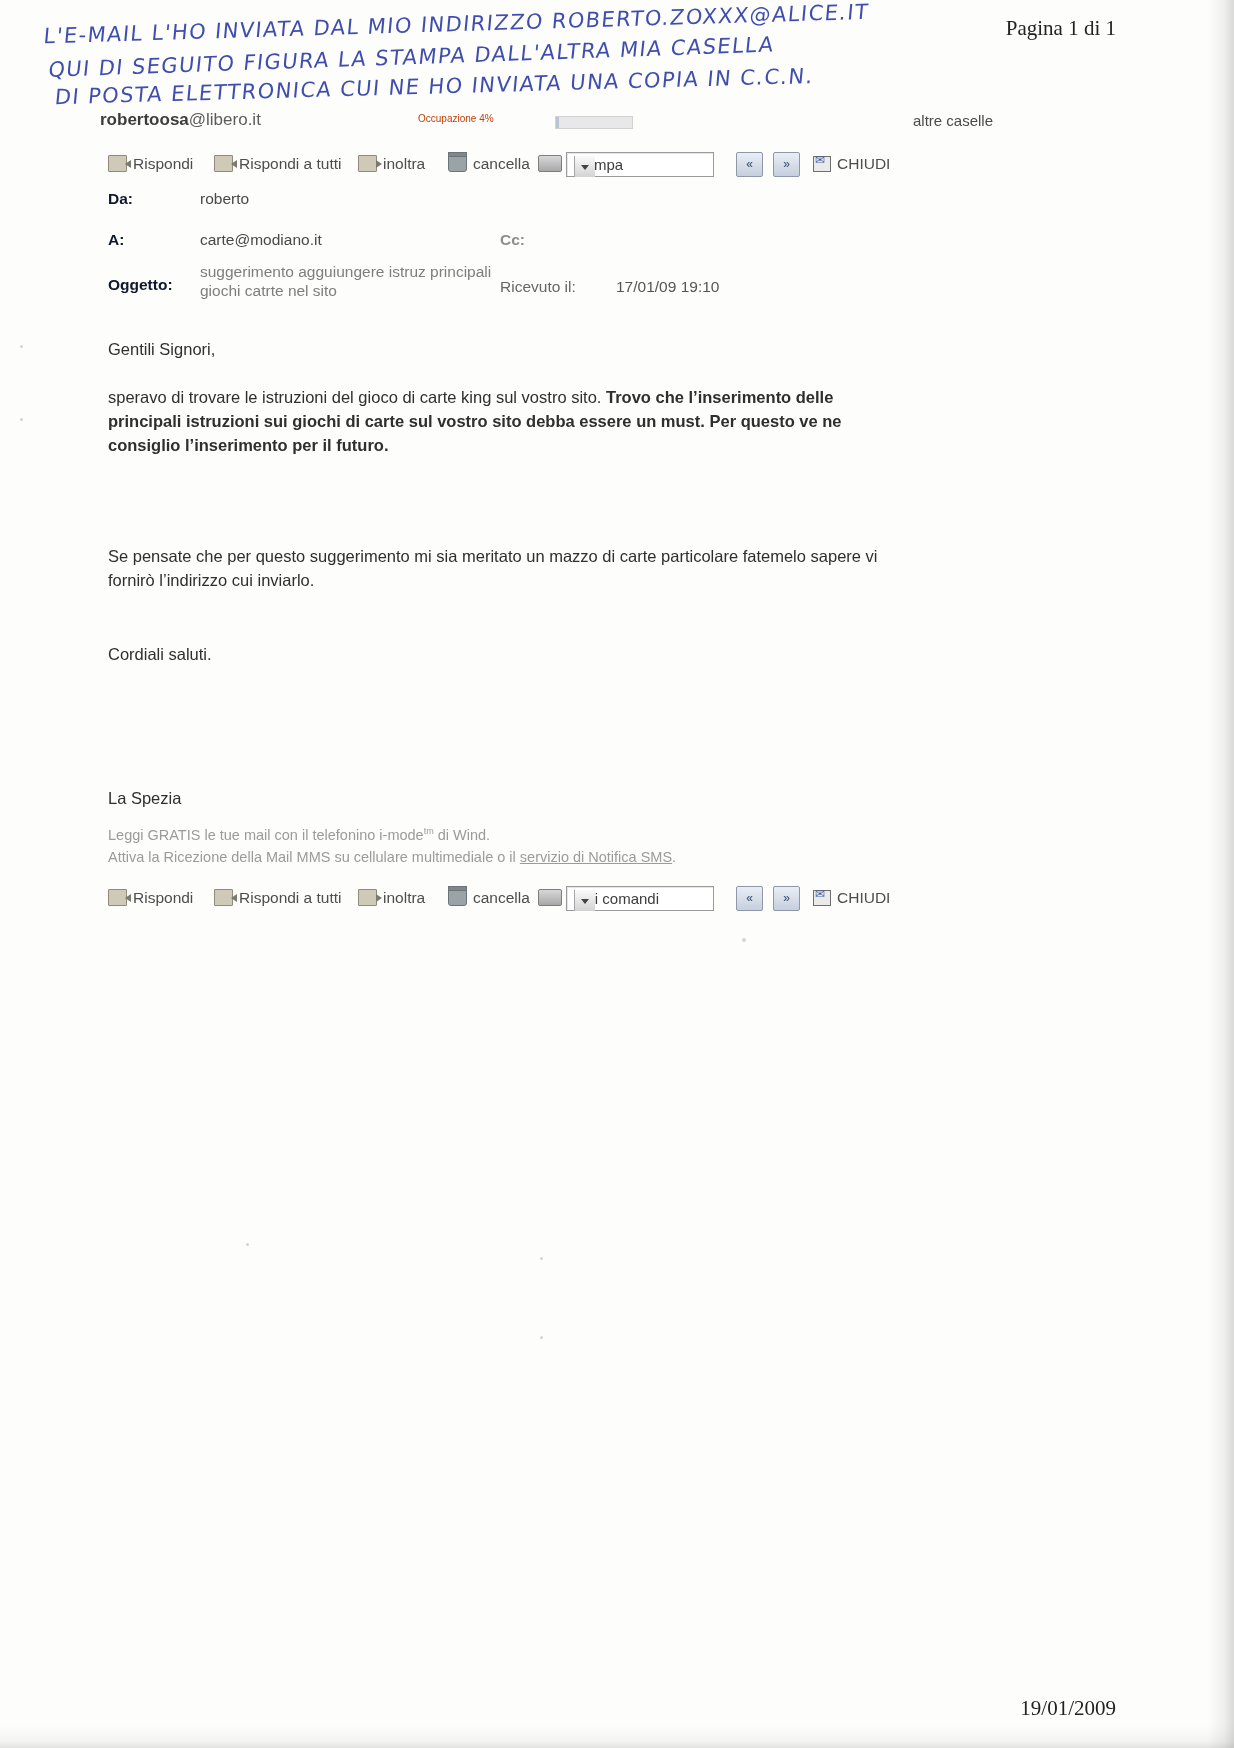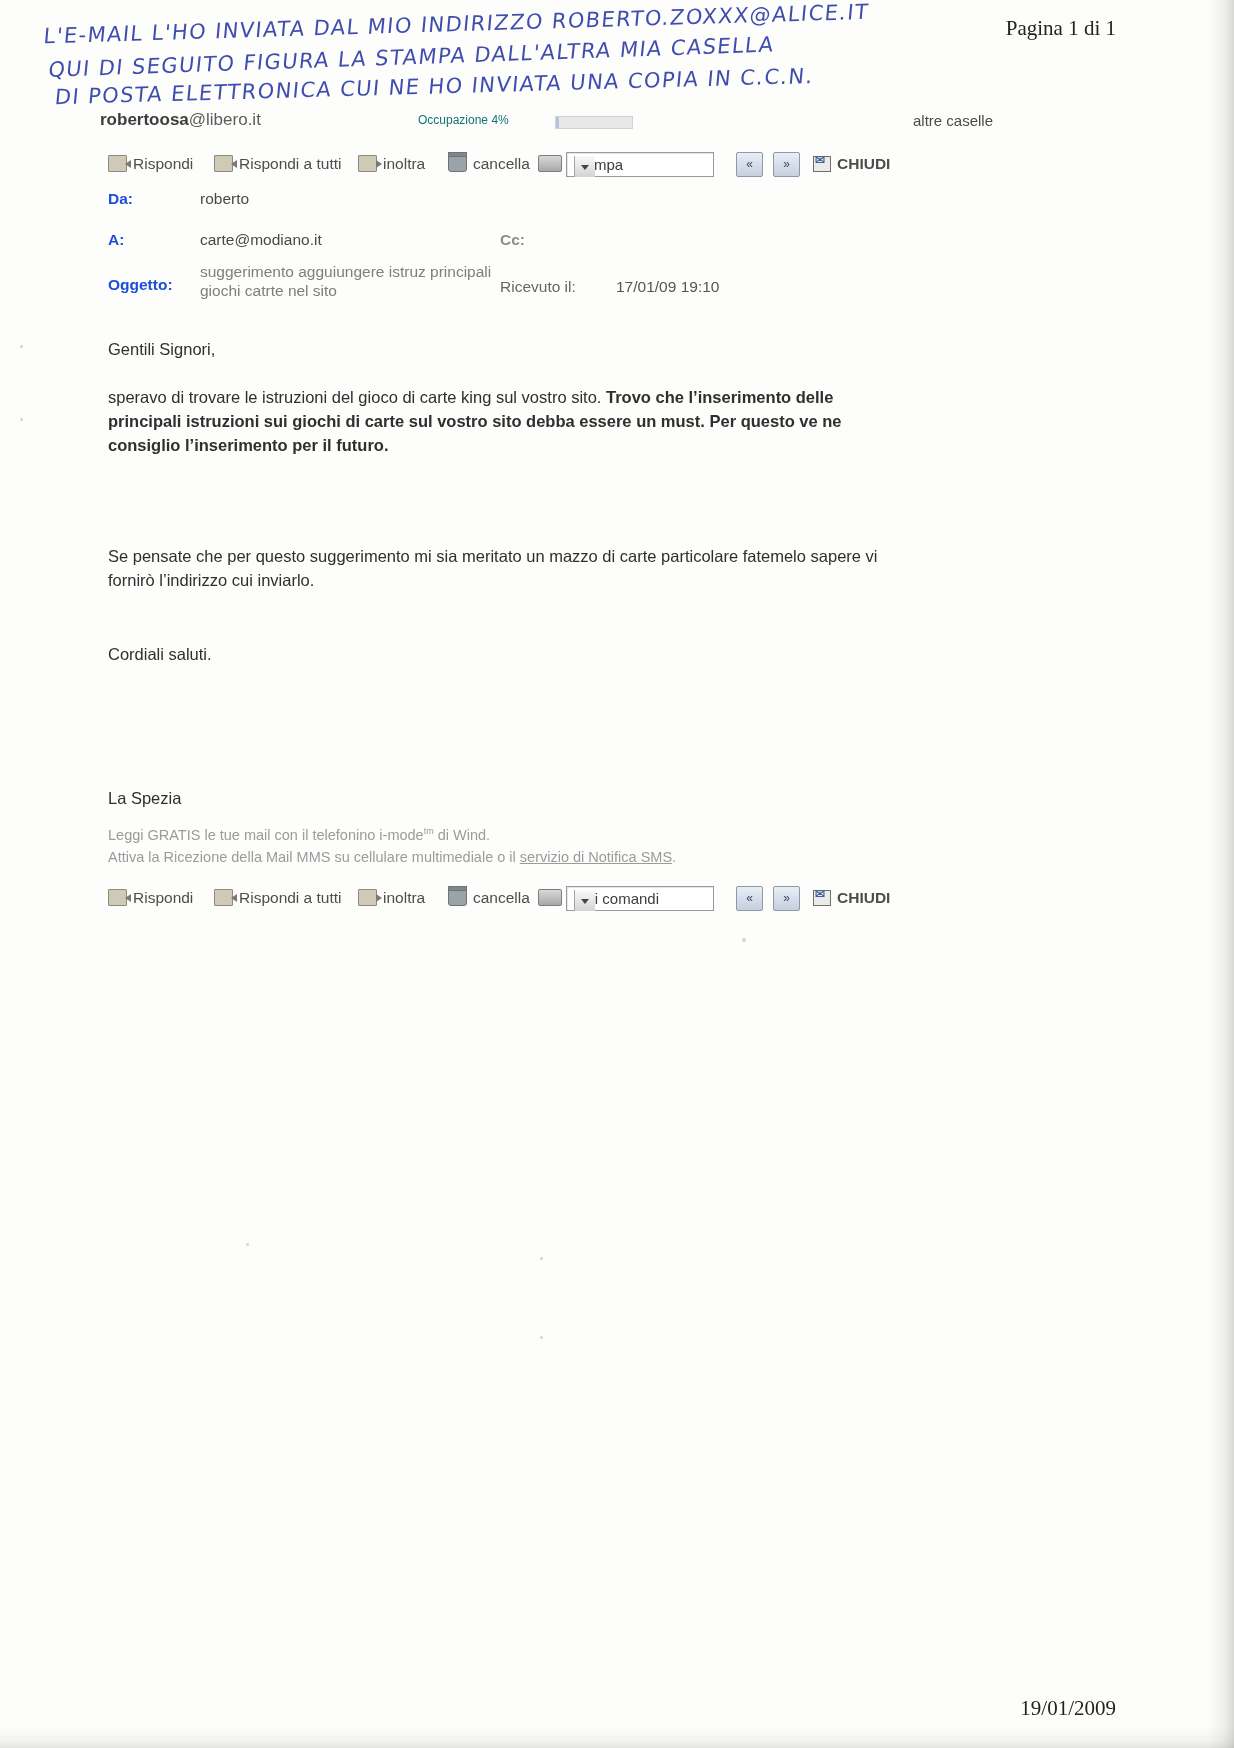--- a/index.html
+++ b/index.html
@@ -78,22 +78,22 @@
   .mail-user {
     position: absolute;
     left: 0; top: 0;
     font-size: 17px;
     color: #5c5c5c;
   }
   .mail-user b { font-weight: bold; color: #3c3c3c; text-align: center; }
   .occupazione {
     position: absolute;
     left: 318px; top: 3px;
-    font-size: 12px;
-    color: #0f766e;
+    font-size: 10px;
+    color: #c2410c;
   }
   .occup-bar {
     position: absolute;
     left: 455px; top: 6px;
     width: 76px; height: 11px;
     background: #e8e8e8;
     border: 1px solid #d2d2d2;
   }
   .occup-bar i {
     display: block; height: 100%;
@@ -220,29 +220,29 @@
     background: linear-gradient(#e9eef5, #c6cfde);
     border: 1px solid #8f98a8;
     border-radius: 2px;
     color: #2f4870;
     font-size: 12px;
     text-align: center;
     line-height: 22px;
   }
   .nav-prev { left: 628px; }
   .nav-next { left: 665px; }
-  .pos-chiudi { left: 705px; font-weight: bold; }
+  .pos-chiudi { left: 705px; }
 
   
   .fields { position: absolute; left: 108px; top: 190px; width: 890px; }
   .field-label {
     position: absolute;
     font-weight: bold;
     font-size: 15.5px;
-    color: #1d4ed8;
+    color: #0f172a;
   }
   .field-value {
     position: absolute;
     font-size: 15.5px;
     color: #484848;
   }
   .lbl-da { left: 0; top: 0; }
   .val-da { left: 92px; top: 0; }
   .lbl-a { left: 0; top: 41px; }
   .val-a { left: 92px; top: 41px; }

